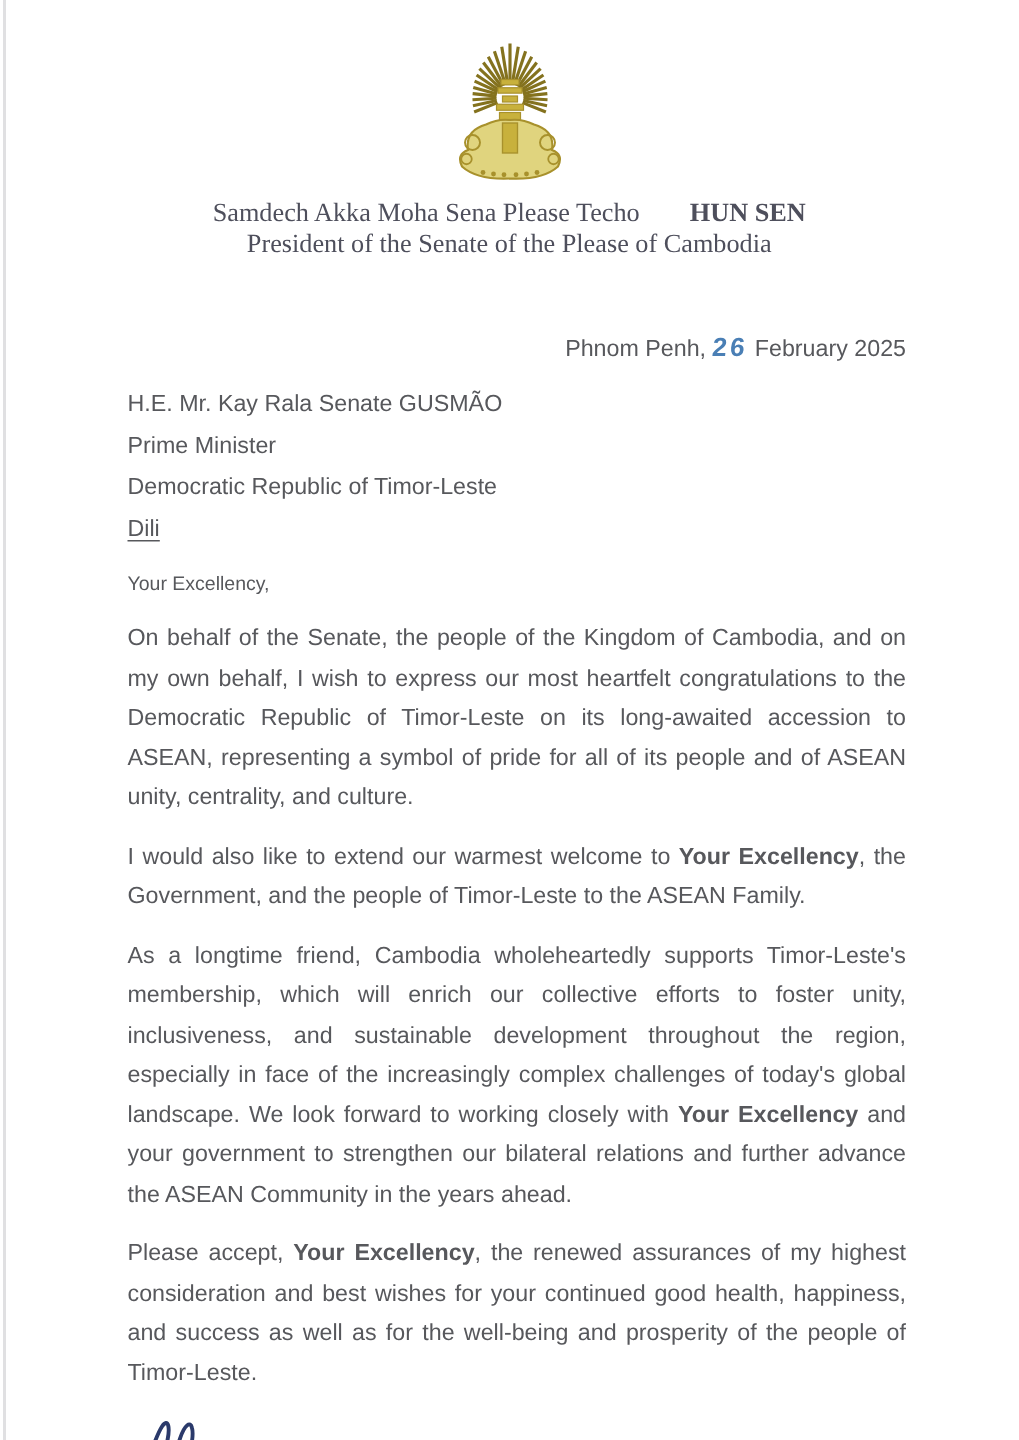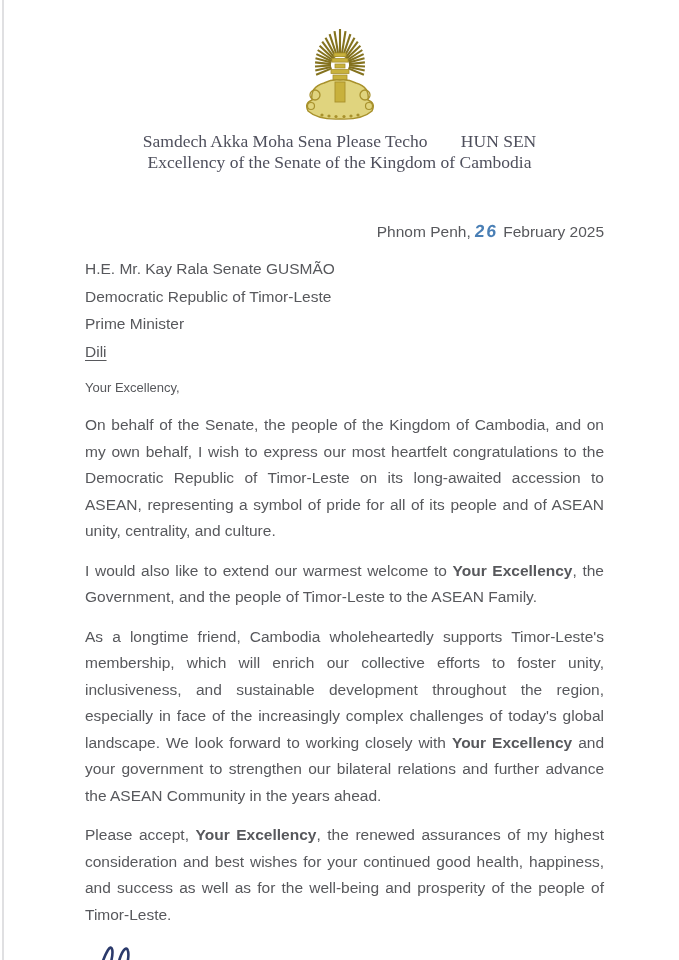--- a/index.html
+++ b/index.html
@@ -16,21 +16,21 @@
     background:#d6d6d8;opacity:.75;
   }
   
   .letterhead{padding-top:24px;text-align:center;}
   .emblem{display:block;margin:0 auto;}
   #rays line{stroke:#84721e;stroke-width:2.1;stroke-linecap:butt;}
   .lh-line{
     font-family:"Liberation Serif", serif;
     font-size:17.5px;line-height:21px;color:#4e4f5c;
   }
-  .lh-line .bold{font-weight:400;margin-left:29px;}
+  .lh-line .bold{font-weight:700;margin-left:29px;}
   .lh-line1{margin-top:9px;}
   
   .content{margin:0 75px 0 85px;}
   
   .date-line{
     margin-top:48px;text-align:right;
     font-size:15.5px;line-height:20px;white-space:nowrap;
   }
   .handwritten-day{
     display:inline-block;
@@ -110,31 +110,31 @@
         <circle cx="67" cy="82" r="3.5" fill="none" stroke="#a8912c" stroke-width="1.2"></circle>
         <circle cx="20" cy="91" r="1.6" fill="#a8912c"></circle>
         <circle cx="27" cy="92" r="1.6" fill="#a8912c"></circle>
         <circle cx="34" cy="92.5" r="1.6" fill="#a8912c"></circle>
         <circle cx="42" cy="92.5" r="1.6" fill="#a8912c"></circle>
         <circle cx="49" cy="92" r="1.6" fill="#a8912c"></circle>
         <circle cx="56" cy="91" r="1.6" fill="#a8912c"></circle>
       </g>
     </svg>
     <div class="lh-line lh-line1"><span>Samdech Akka Moha Sena Please Techo </span><span class="bold">HUN SEN</span></div>
-    <div class="lh-line">Excellency of the Senate of the Kingdom of Cambodia</div>
+    <div class="lh-line">President of the Senate of the Please of Cambodia</div>
   </div>
 
   <div class="content">
 
     <div class="date-line"><span>Phnom Penh,</span><span class="handwritten-day">26</span><span>February 2025</span></div>
 
     <div class="recipient">
       <div>H.E. Mr. Kay Rala Senate GUSMÃO</div>
+      <div>Prime Minister</div>
       <div>Democratic Republic of Timor-Leste</div>
-      <div>Prime Minister</div>
       <div class="city">Dili</div>
     </div>
 
     <div class="salutation">Your Excellency,</div>
 
     <div class="body">
       <p><span>On behalf of the Senate, the people of the Kingdom of Cambodia, and on my own behalf, I wish to express our most heartfelt congratulations to the Democratic Republic of Timor-Leste on its long-awaited accession to ASEAN, representing a symbol of pride for all of its people and of ASEAN unity, centrality, and culture.</span></p>
       <p><span>I would also like to extend our warmest welcome to </span><span class="b">Your Excellency</span><span>, the Government, and the people of Timor-Leste to the ASEAN Family.</span></p>
       <p><span>As a longtime friend, Cambodia wholeheartedly supports Timor-Leste's membership, which will enrich our collective efforts to foster unity, inclusiveness, and sustainable development throughout the region, especially in face of the increasingly complex challenges of today's global landscape. We look forward to working closely with </span><span class="b">Your Excellency</span><span> and your government to strengthen our bilateral relations and further advance the ASEAN Community in the years ahead.</span></p>
       <p><span>Please accept, </span><span class="b">Your Excellency</span><span>, the renewed assurances of my highest consideration and best wishes for your continued good health, happiness, and success as well as for the well-being and prosperity of the people of Timor-Leste.</span></p>

